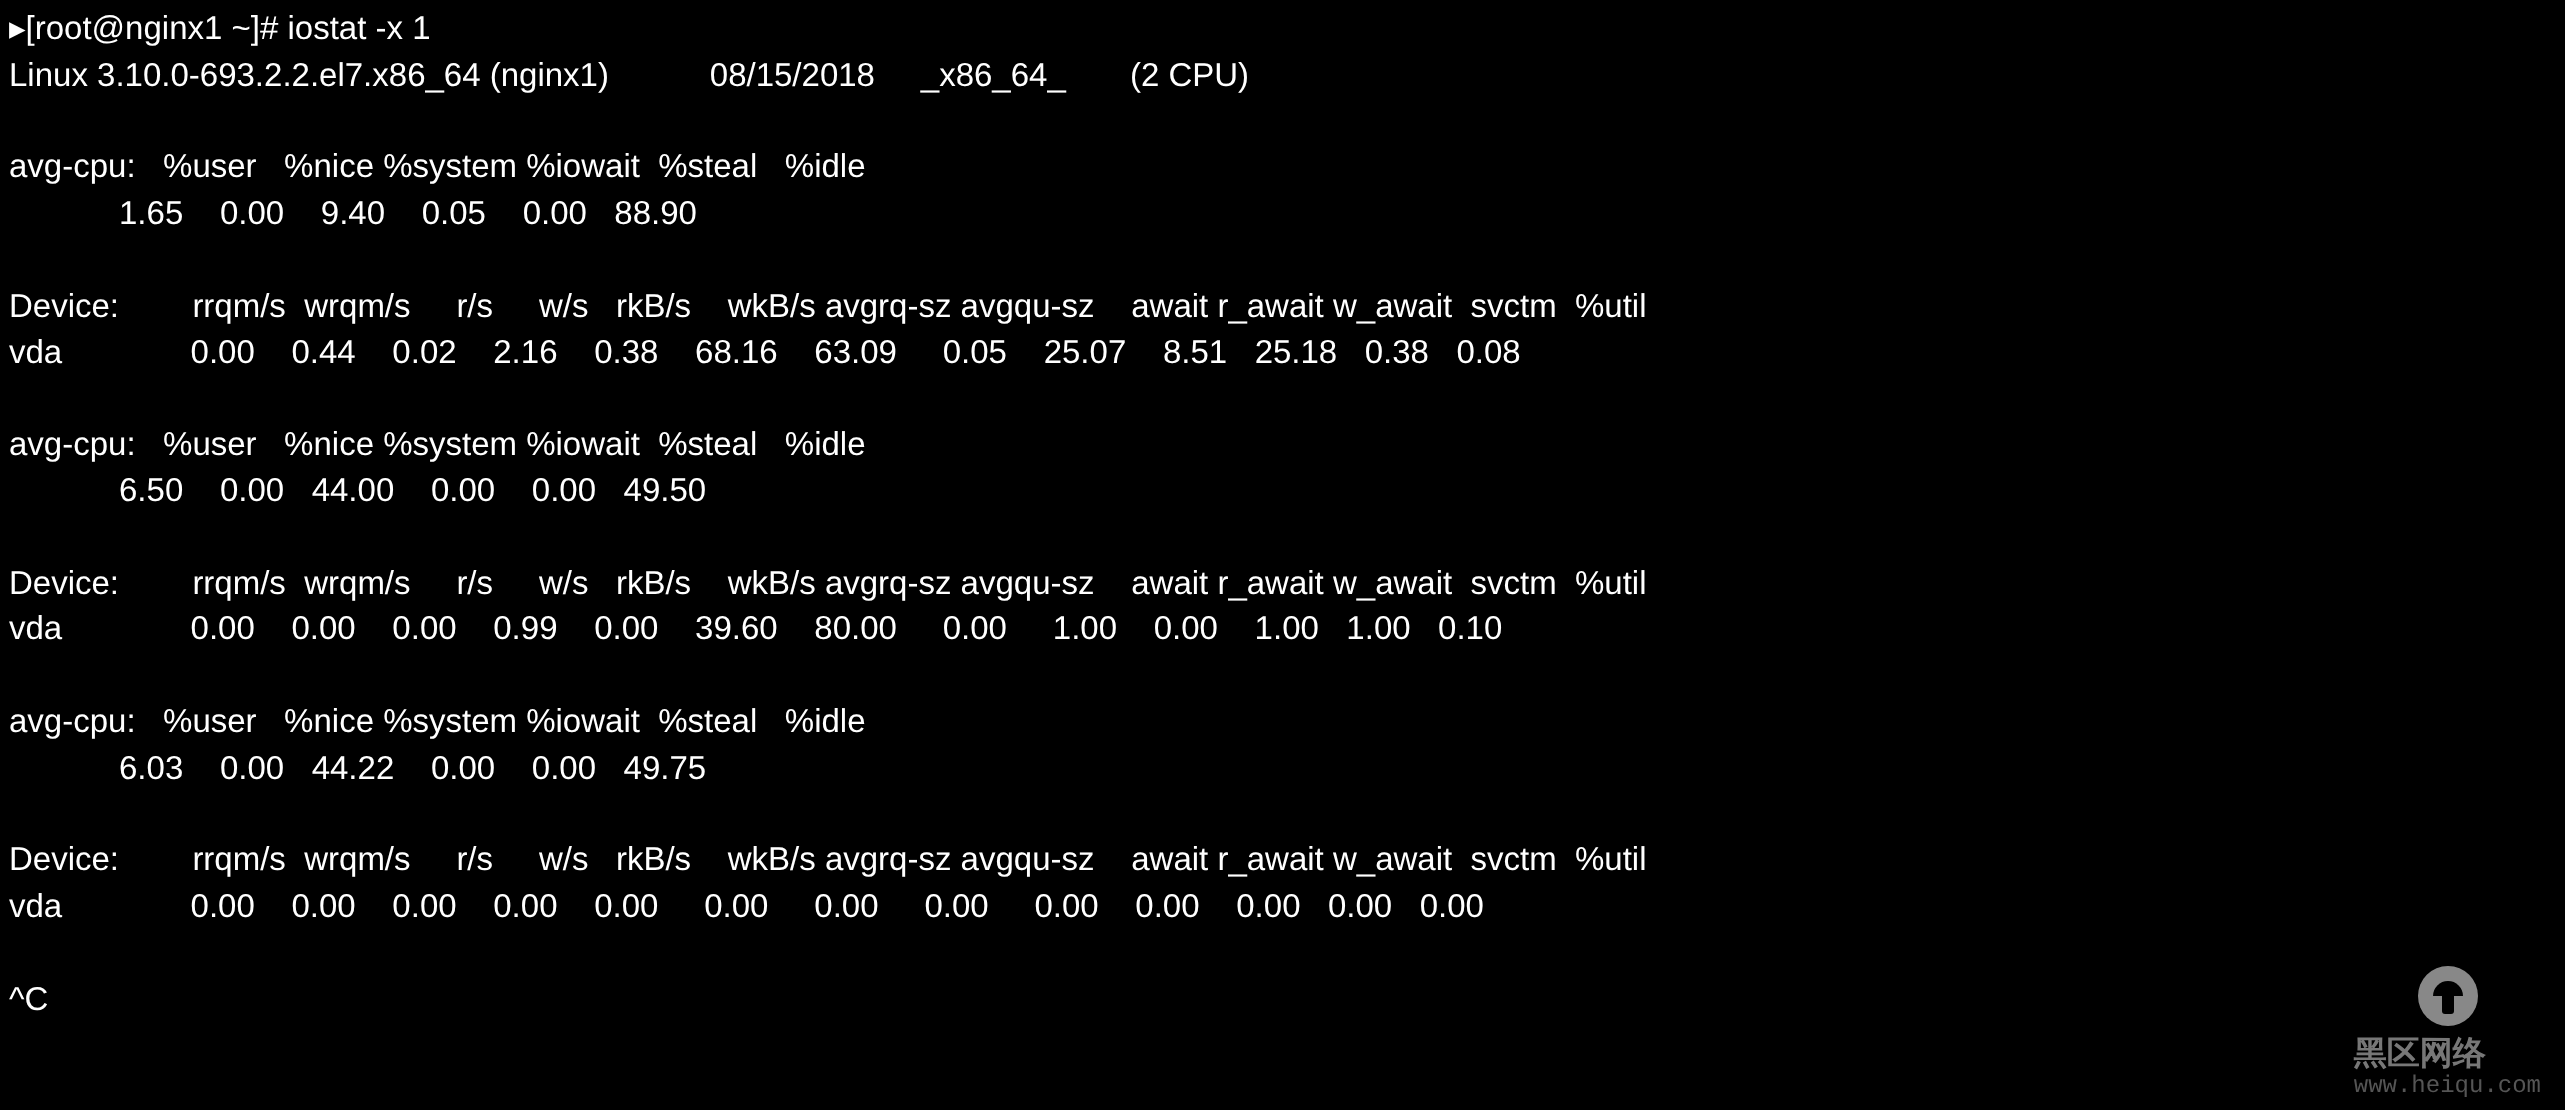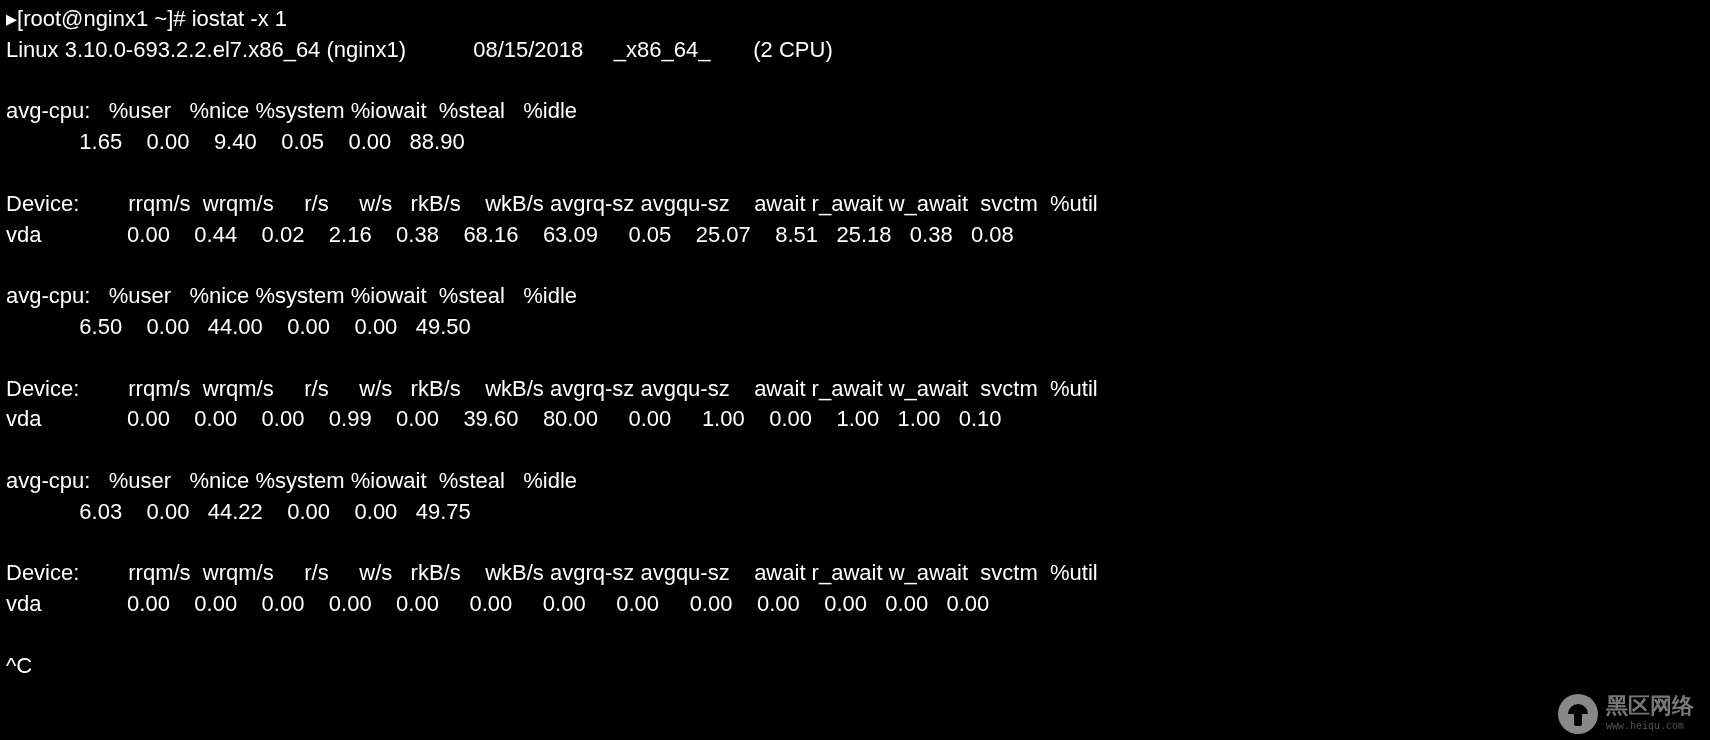--- a/index.html
+++ b/index.html
@@ -25,20 +25,21 @@
     position: absolute;
     right: 16px;
     bottom: 6px;
     color: #777;
     font-size: 18px;
     text-align: right;
     line-height: 1.1;
     display: flex;
     align-items: center;
     gap: 8px;
+    flex-direction: column;
   }
   .watermark .logo {
     width: 40px;
     height: 40px;
     background: #888;
     border-radius: 50%;
     display: flex;
     align-items: center;
     justify-content: center;
     position: relative;
@@ -56,21 +57,21 @@
     content: "";
     width: 8px;
     height: 14px;
     background: #000;
     position: absolute;
     top: 18px;
     border-radius: 2px;
   }
   .watermark .text { display:flex; flex-direction:column; align-items:flex-start;}
   .watermark .t1 { font-size:22px; font-weight:bold; color:#777;}
-  .watermark .t2 { font-size:10px; color:#555;}
+  .watermark .t2 { font-size:16px; color:#555;}
 </style>
 </head>
 <body>
 
 <pre id="terminal">▸[root@nginx1 ~]# iostat -x 1
 Linux 3.10.0-693.2.2.el7.x86_64 (nginx1)           08/15/2018     _x86_64_       (2 CPU)
 
 avg-cpu:   %user   %nice %system %iowait  %steal   %idle
             1.65    0.00    9.40    0.05    0.00   88.90
 

